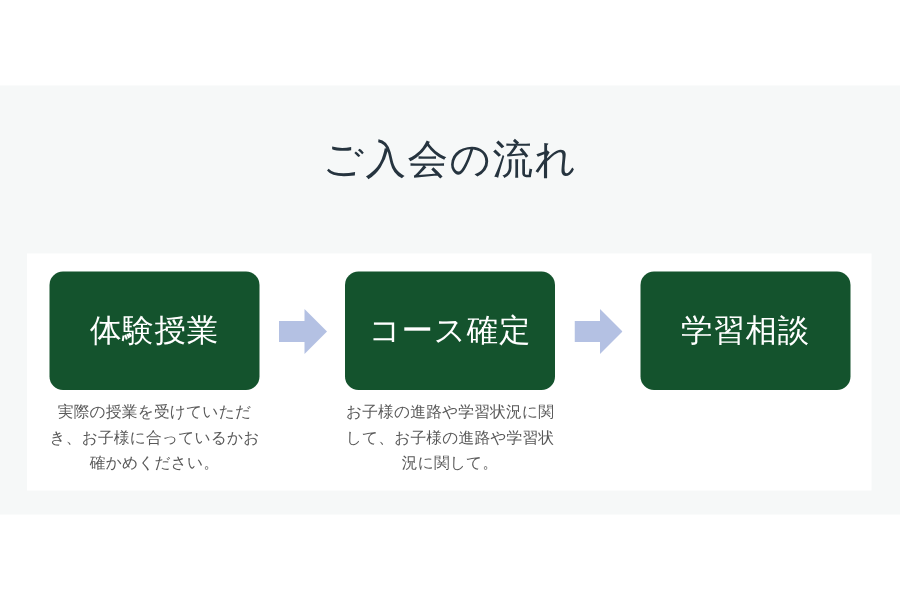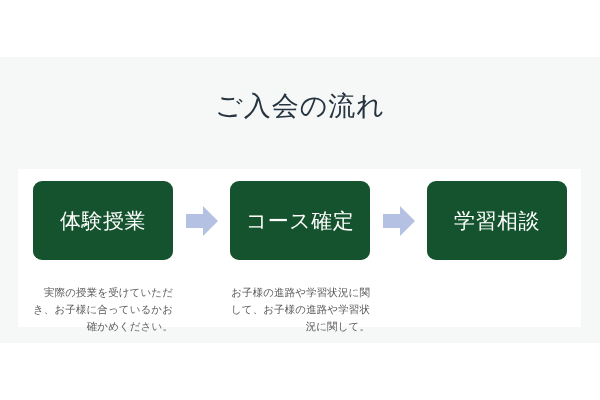--- a/index.html
+++ b/index.html
@@ -99,27 +99,27 @@
   .step-box-label {
     color: #ffffff;
     font-size: 21px;
     font-weight: 400;
     letter-spacing: 0.5px;
     line-height: 1;
     white-space: nowrap;
   }
 
   .step-desc {
-    margin-top: 24px;
+    margin-top: 7px;
     width: 140px;
     font-size: 10.5px;
     line-height: 1.62;
     color: #595959;
     letter-spacing: 0.1px;
-    text-align: right;
+    text-align: center;
   }
 
   
   .arrow {
     position: absolute;
     top: 37px;
     width: 32px;
     height: 30px;
   }
   .arrow-1 { left: 168px; }

